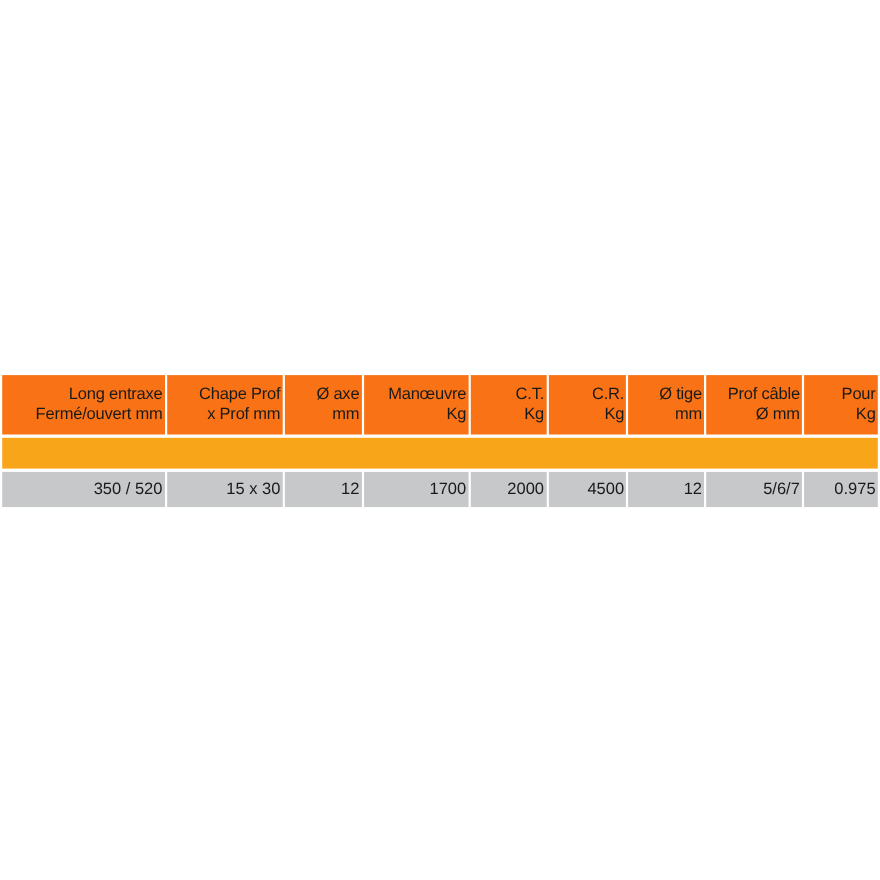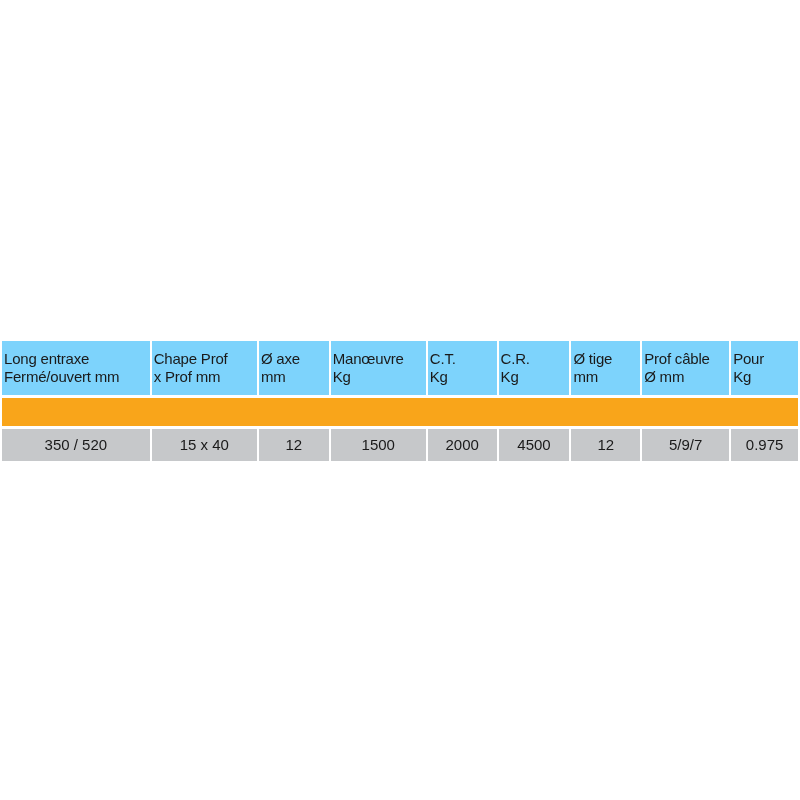--- a/index.html
+++ b/index.html
@@ -35,26 +35,26 @@
     width: 800px;
     border-collapse: separate;
     border-spacing: 2px 0;
     table-layout: fixed;
     margin: 0;
     padding: 0;
   }
 
   
   thead th {
-    background: #7dd3fc;
+    background: #f97316;
     color: #1a1a1a;
     font-weight: normal;
     font-size: 15px;
     line-height: 1.18;
-    text-align: left;
+    text-align: right;
     vertical-align: middle;
     height: 48px;
     padding: 3px 2px;
     border: 0;
     letter-spacing: -0.2px;
     white-space: nowrap;
   }
   thead th .hl {
     display: block;
   }
@@ -74,21 +74,21 @@
     margin-bottom: 3px;
     overflow: hidden;
   }
 
   
   tbody td.data-cell {
     background: #c6c8ca;
     color: #1a1a1a;
     font-size: 15px;
     line-height: 1.2;
-    text-align: center;
+    text-align: right;
     vertical-align: middle;
     height: 28px;
     padding: 2px;
     border: 0;
     white-space: nowrap;
   }
 </style>
 </head>
 <body>
 
@@ -155,27 +155,27 @@
         <tr class="accent-row">
           <td colspan="9">
             <div class="accent-bar">
               
             </div>
           </td>
         </tr>
 
         <tr>
           <td class="data-cell">350 / 520</td>
-          <td class="data-cell">15 x 40</td>
+          <td class="data-cell">15 x 30</td>
           <td class="data-cell">12</td>
-          <td class="data-cell">1500</td>
+          <td class="data-cell">1700</td>
           <td class="data-cell">2000</td>
           <td class="data-cell">4500</td>
           <td class="data-cell">12</td>
-          <td class="data-cell">5/9/7</td>
+          <td class="data-cell">5/6/7</td>
           <td class="data-cell">0.975</td>
         </tr>
 
       </tbody>
     </table>
   </div>
 
 </div>
 
 </body></html>

